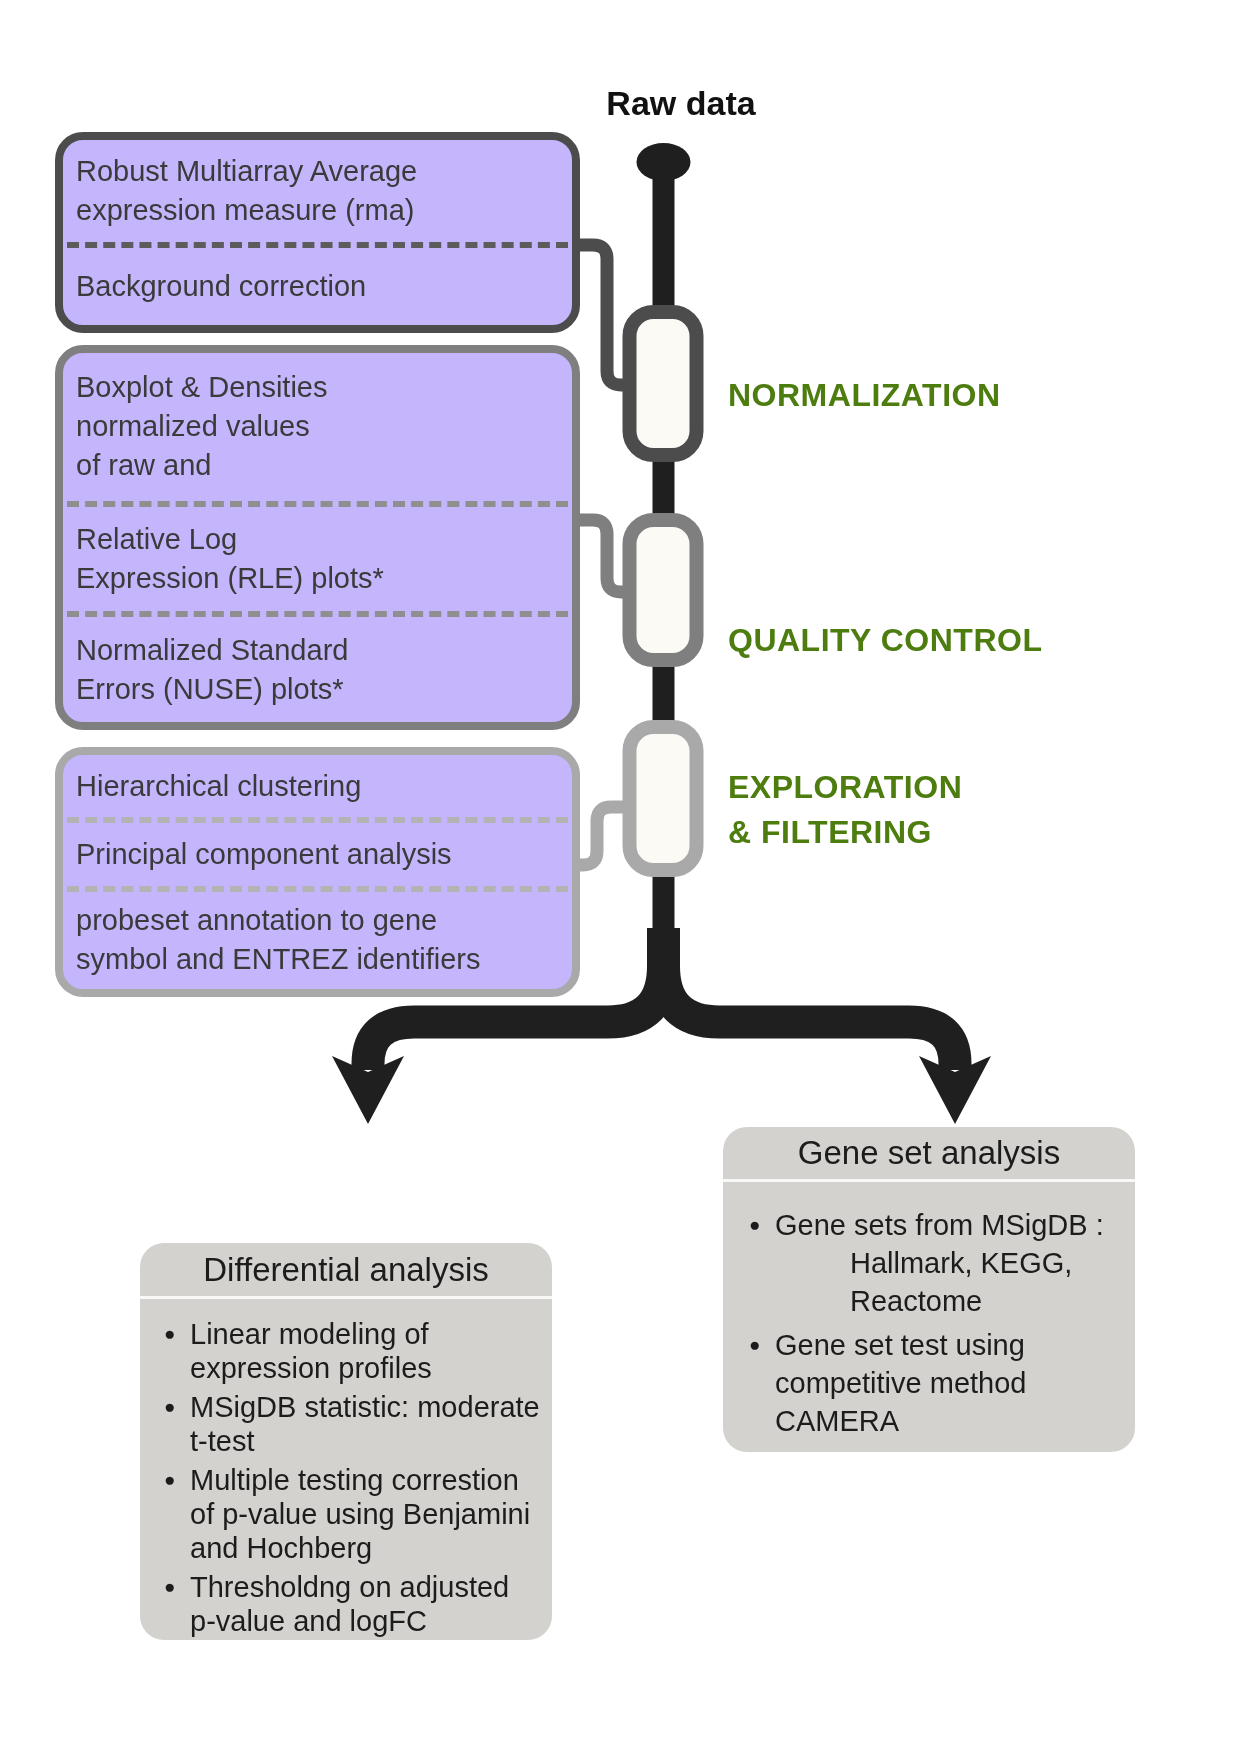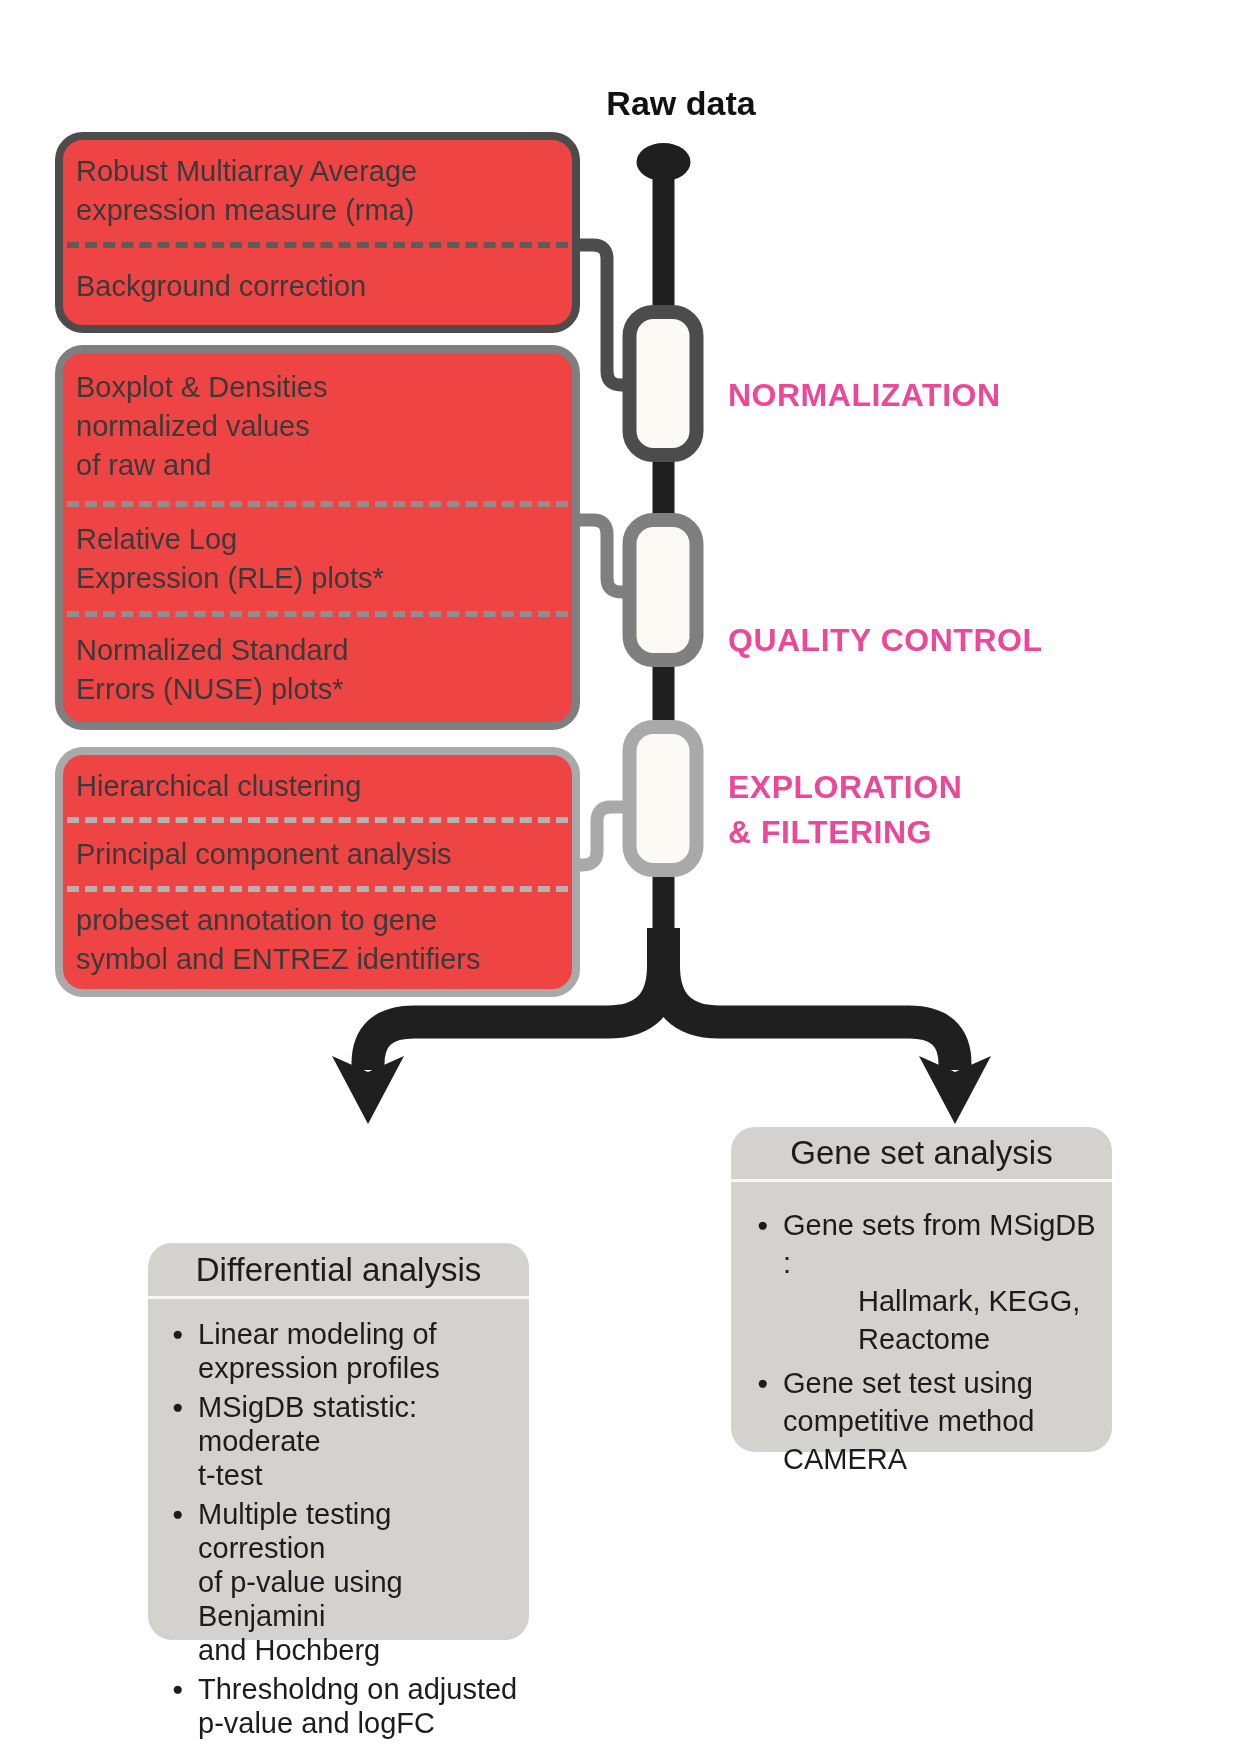--- a/index.html
+++ b/index.html
@@ -11,44 +11,44 @@
 
   
   .raw-label {
     position:absolute; left:658px; top:84px; transform:translateX(-50%);
     font-size:34px; font-weight:bold; color:#111111; white-space:nowrap; z-index:2;margin-left:23px;
   }
 
   
   .pbox {
     position:absolute; left:55px; width:525px; box-sizing:border-box;
-    background:#ef4444; border:8px solid #4c4c4c; border-radius:28px;
+    background:#c4b5fd; border:8px solid #4c4c4c; border-radius:28px;
     display:flex; flex-direction:column; z-index:2;
     font-size:29px; line-height:39px; color:#3a3a3a;
   }
   .pbox .prow { display:flex; flex-direction:column; justify-content:center;
                 padding:4px 8px 4px 13px; }
   .pbox .dash { height:0; border-top:6px dashed #5c5c5c; margin:0 4px; }
   .pbox.b2 { border-color:#7f7f7f; }
   .pbox.b2 .dash { border-top-color:#8f8f8f; }
   .pbox.b3 { border-color:#a9a9a9; }
   .pbox.b3 .dash { border-top-color:#b3b3b3; }
   .mline { white-space:nowrap; }
 
   
   .stage-label {
     position:absolute; left:728px; transform:translateY(-50%);
-    font-size:32px; font-weight:bold; color:#ec4899; line-height:45px;
+    font-size:32px; font-weight:bold; color:#4d7c0f; line-height:45px;
     white-space:nowrap; z-index:2; letter-spacing:0.5px;
   }
 
   
   .card {
-    position:absolute; width:381px; box-sizing:border-box;
-    background:#d3d2cf; border-radius:24px; color:#1c1c1c; z-index:2;margin-left:8px;
+    position:absolute; width:412px; box-sizing:border-box;
+    background:#d3d2cf; border-radius:24px; color:#1c1c1c; z-index:2;
   }
   .card-title {
     display:flex; align-items:center; justify-content:center;
     font-size:33px; border-bottom:3px solid #f8f8f6;
   }
   .card.diff .card-title { height:53px; }
   .card.gene .card-title { height:52px; }
   .card-body { padding:18px 10px 0 24px; font-size:29px; }
   .card.diff .card-body { line-height:34px; }
   .card.gene .card-body { padding:24px 8px 0 26px; line-height:38px; }

